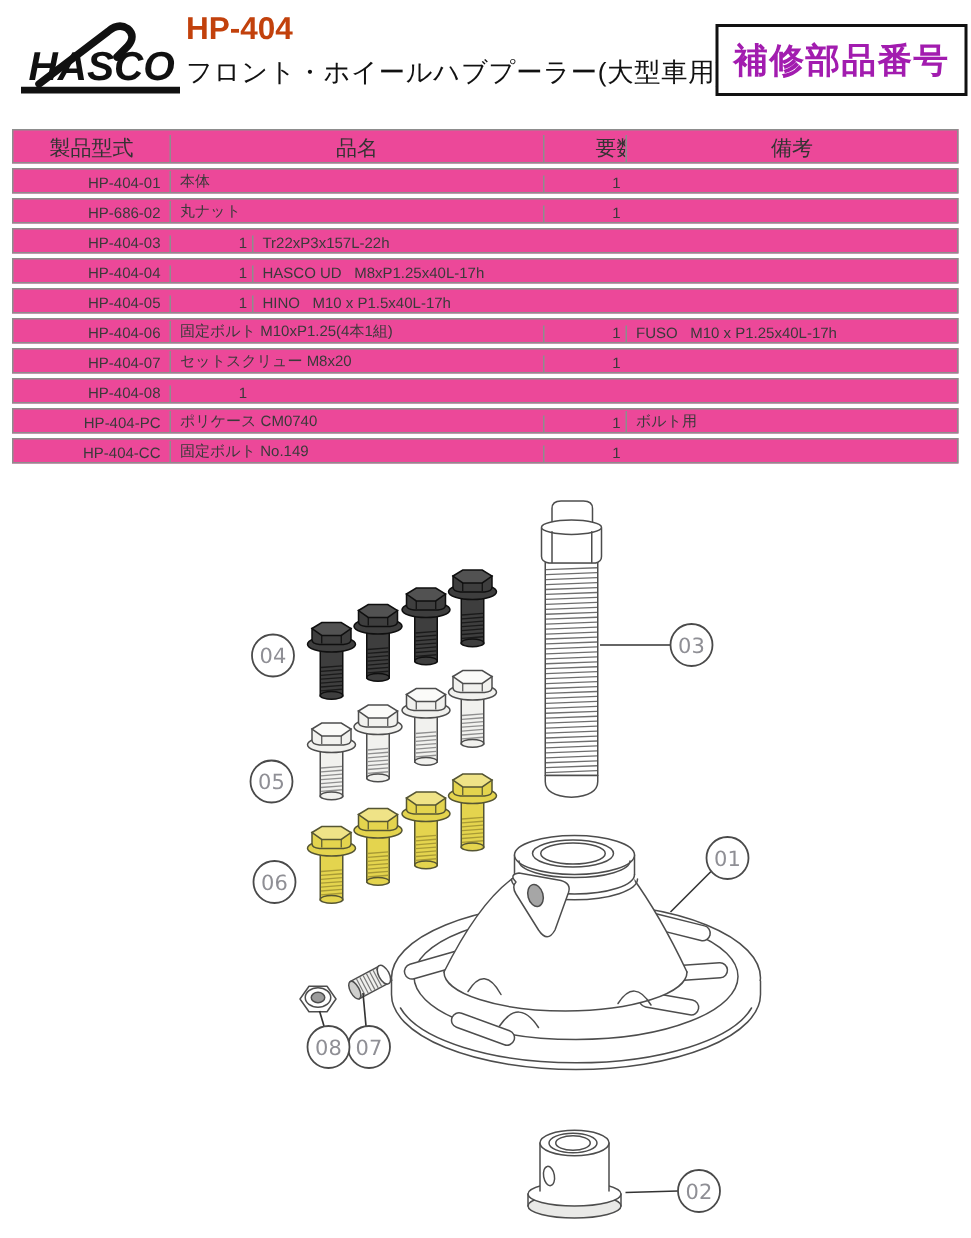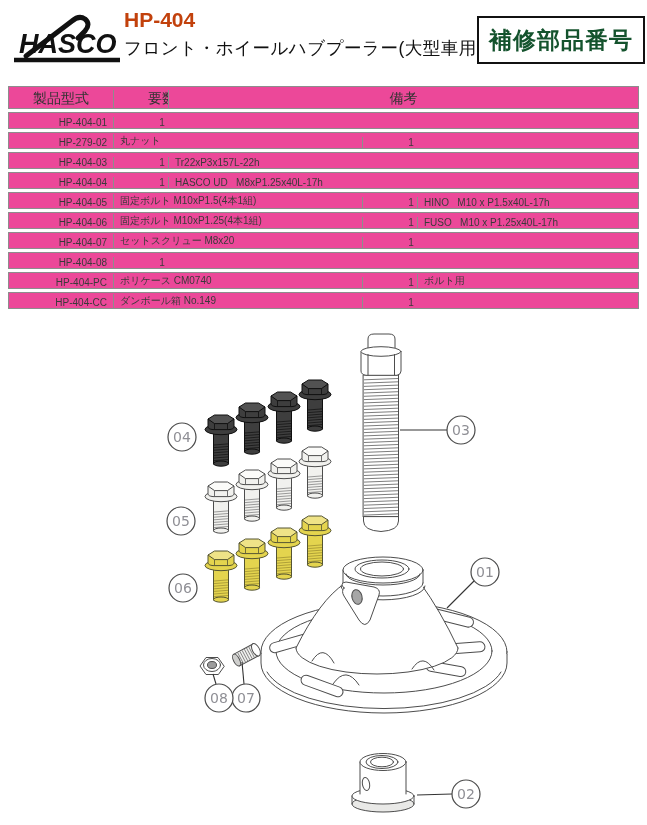--- a/index.html
+++ b/index.html
@@ -10,21 +10,21 @@
     color:#2e2e2e;overflow:hidden;
   }
   
   .hdr-logo{position:absolute;left:12px;top:8px;width:112px;height:60px;}
   .hdr-titleblock{position:absolute;left:124px;top:8px;}
   .hdr-model{font-size:21px;font-weight:bold;color:#c2410c;line-height:1.1;}
   .hdr-subtitle{font-size:17.5px;color:#111;margin-top:5px;letter-spacing:.5px;}
   .hdr-stamp{
     position:absolute;left:477px;top:16px;width:164px;height:44px;
     border:2.5px solid #111;display:flex;align-items:center;justify-content:center;
-    font-size:23px;font-weight:bold;color:#14532d;letter-spacing:1px;background:#fff;
+    font-size:23px;font-weight:bold;color:#a21caf;letter-spacing:1px;background:#fff;
   }
   
   .parts-table{position:absolute;left:8px;top:86px;width:631px;}
   .t-row{
     display:flex;align-items:flex-end;background:#ec4899;
     border:1px solid var(--table-border,#8d8d8d);margin-bottom:3px;box-sizing:border-box;
   }
   .t-head{height:23px;font-size:14px;color:#333;}
   .t-data{height:17px;font-size:10px;color:#3a3a3a;}
   .t-cell{display:flex;align-items:center;padding:0 6px;box-sizing:border-box;overflow:hidden;white-space:pre;}
@@ -56,52 +56,53 @@
 <div class="hdr-titleblock">
   <div class="hdr-model">HP-404</div>
   <div class="hdr-subtitle">フロント・ホイールハブプーラー(大型車用)</div>
 </div>
 
 <div class="hdr-stamp">補修部品番号</div>
 
 <div class="parts-table">
   <div class="t-row t-head">
     <div class="t-cell c-model">製品型式</div>
+    <div class="t-cell c-name">品名</div>
     <div class="t-cell c-qty">要数</div>
     <div class="t-cell c-note">備考</div>
   </div>
   <div>
   <div class="t-row t-data">
     <div class="t-cell c-model">HP-404-01</div>
-    <div class="t-cell c-qty">1</div>
-    <div class="t-cell c-note"></div>
-  </div>
-
-  <div class="t-row t-data">
-    <div class="t-cell c-model">HP-279-02</div>
+    <div class="t-cell c-name">本体</div>
+    <div class="t-cell c-qty">1</div>
+    <div class="t-cell c-note"></div>
+  </div>
+
+  <div class="t-row t-data">
+    <div class="t-cell c-model">HP-686-02</div>
     <div class="t-cell c-name">丸ナット</div>
     <div class="t-cell c-qty">1</div>
     <div class="t-cell c-note"></div>
   </div>
 
   <div class="t-row t-data">
     <div class="t-cell c-model">HP-404-03</div>
     <div class="t-cell c-qty">1</div>
     <div class="t-cell c-note">Tr22xP3x157L-22h</div>
   </div>
 
   <div class="t-row t-data">
     <div class="t-cell c-model">HP-404-04</div>
     <div class="t-cell c-qty">1</div>
     <div class="t-cell c-note">HASCO UD   M8xP1.25x40L-17h</div>
   </div>
 
   <div class="t-row t-data">
     <div class="t-cell c-model">HP-404-05</div>
-    <div class="t-cell c-name">固定ボルト M10xP1.5(4本1組)</div>
     <div class="t-cell c-qty">1</div>
     <div class="t-cell c-note">HINO   M10 x P1.5x40L-17h</div>
   </div>
 
   <div class="t-row t-data">
     <div class="t-cell c-model">HP-404-06</div>
     <div class="t-cell c-name">固定ボルト M10xP1.25(4本1組)</div>
     <div class="t-cell c-qty">1</div>
     <div class="t-cell c-note">FUSO   M10 x P1.25x40L-17h</div>
   </div>
@@ -121,21 +122,21 @@
 
   <div class="t-row t-data">
     <div class="t-cell c-model">HP-404-PC</div>
     <div class="t-cell c-name">ポリケース CM0740</div>
     <div class="t-cell c-qty">1</div>
     <div class="t-cell c-note">ボルト用</div>
   </div>
 
   <div class="t-row t-data">
     <div class="t-cell c-model">HP-404-CC</div>
-    <div class="t-cell c-name">ダンボール箱 No.149</div>
+    <div class="t-cell c-name">固定ボルト No.149</div>
     <div class="t-cell c-qty">1</div>
     <div class="t-cell c-note"></div>
   </div>
 </div>
 </div>
 
 <svg class="diagram" width="647" height="495" viewBox="0 330 647 495">
   <defs>
     <g id="bolt">
       <rect x="-7.5" y="16" width="15" height="34" style="fill:var(--body);stroke:var(--line);stroke-width:1"></rect>

